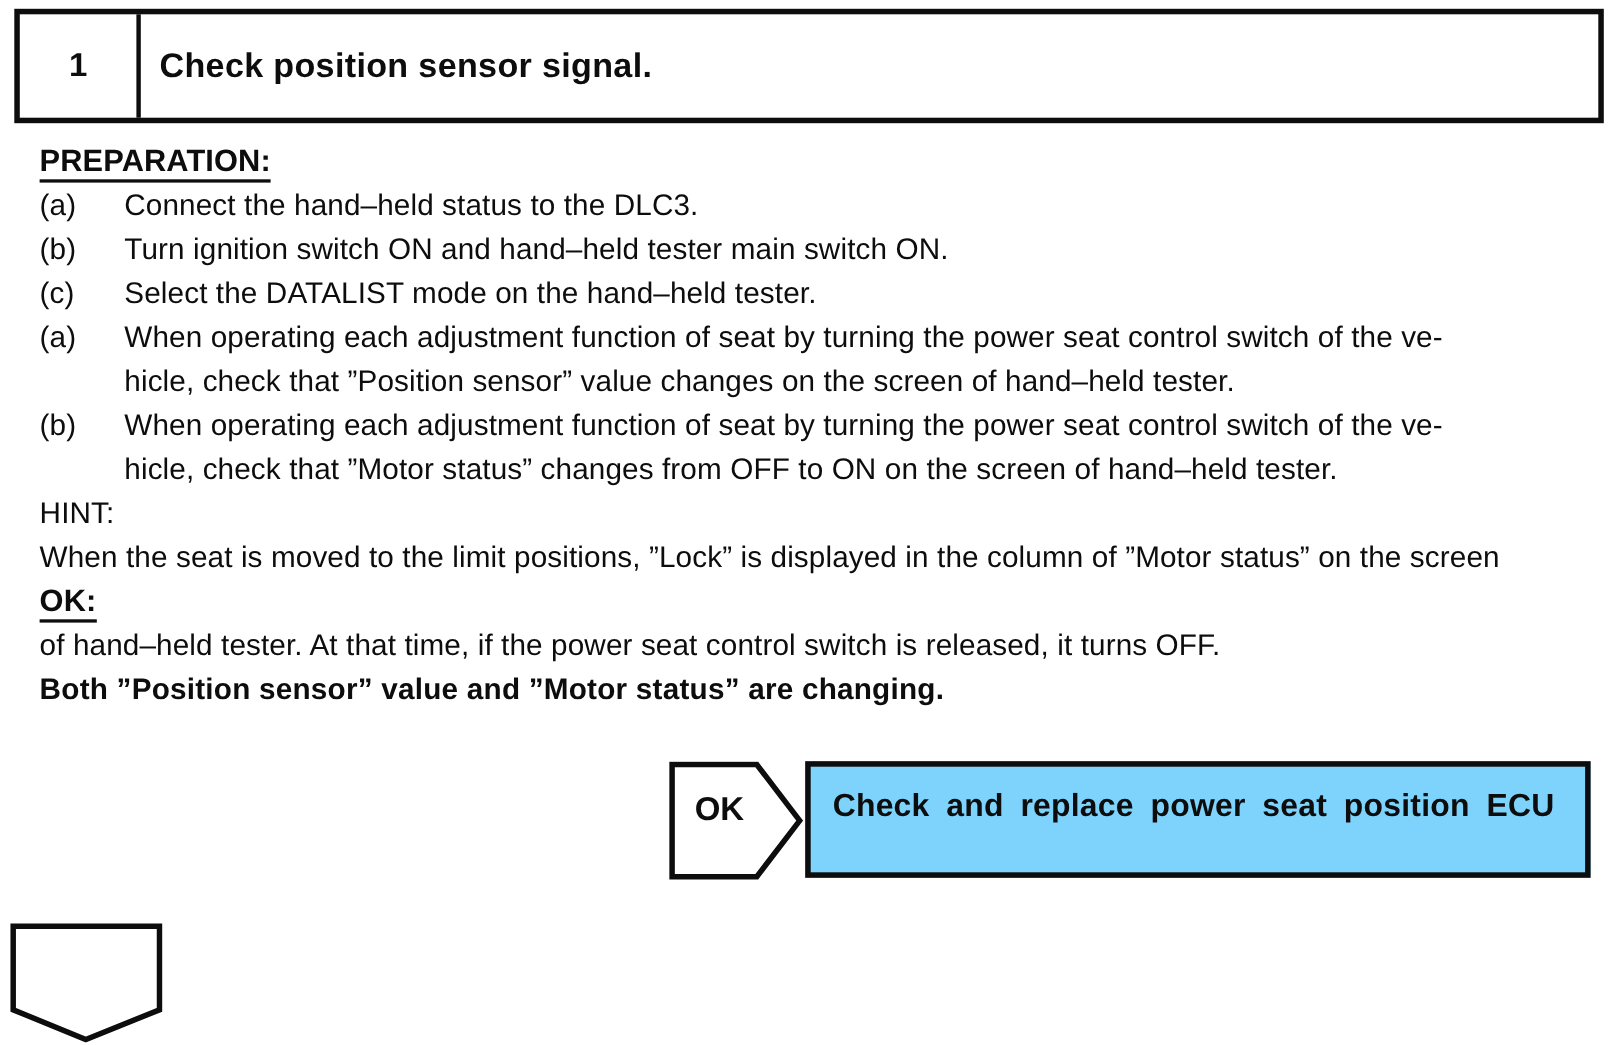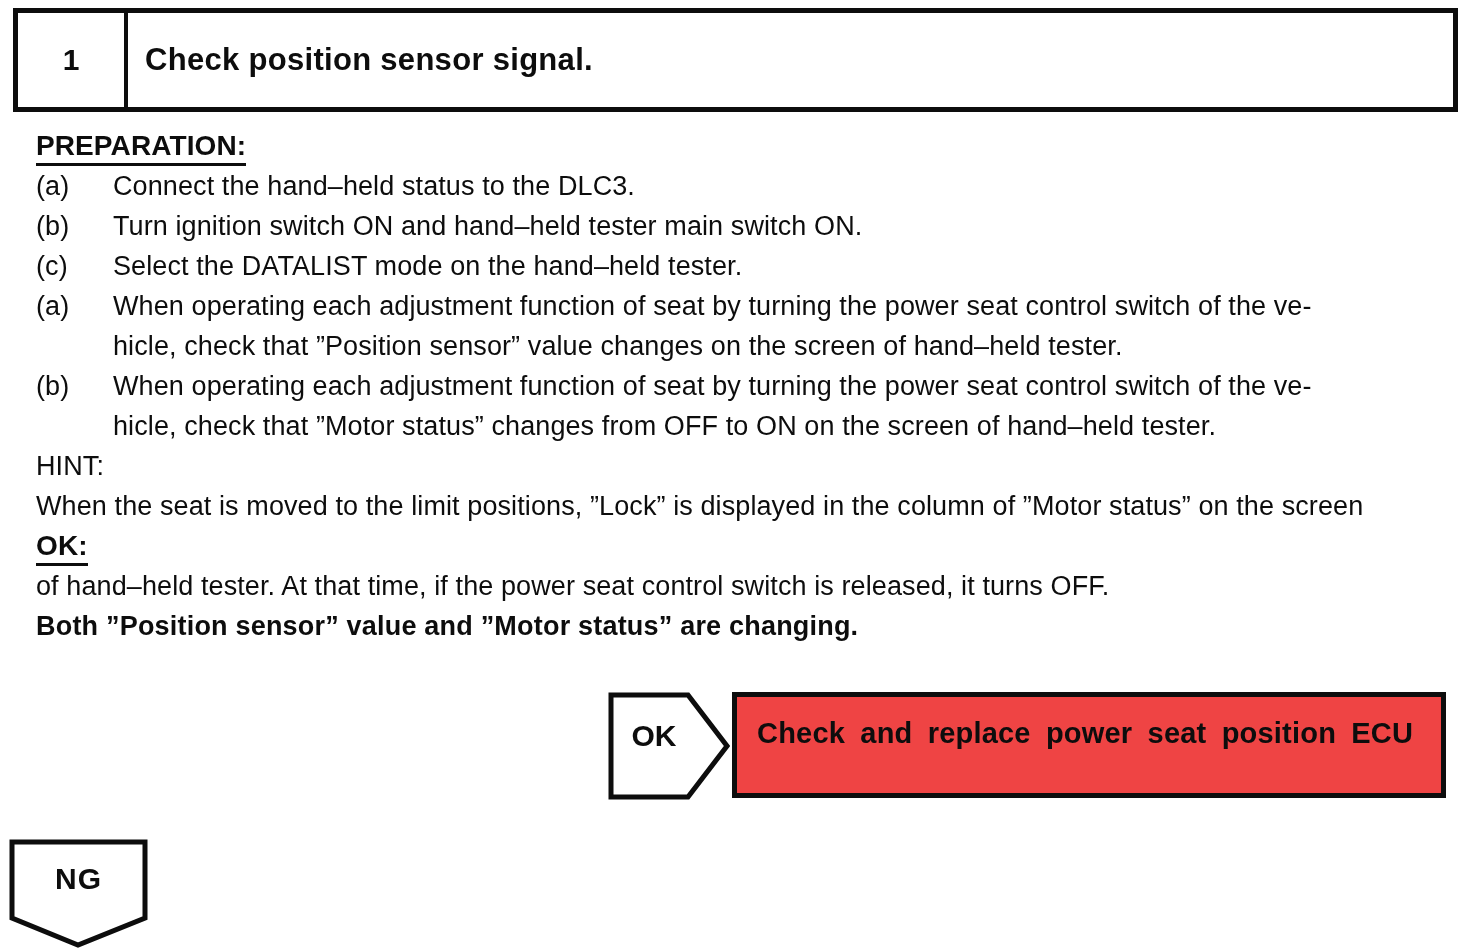--- a/index.html
+++ b/index.html
@@ -56,21 +56,21 @@
   .tag-label {
     position:absolute; font-weight:bold; font-size:30px; color:#0d0d0d;
   }
   .flow-ok-tag .tag-label {
     left:0; top:0; width:92px; height:88px;
     display:flex; align-items:center; justify-content:center;
   }
   .action-box {
     position:absolute; left:732px; top:692px;
     width:714px; height:106px;
-    border:5px solid #0d0d0d; background:#ef4444;
+    border:5px solid #0d0d0d; background:#7dd3fc;
     padding:20px 0 0 20px;
     font-weight:bold; font-size:29px;
     word-spacing:7px; letter-spacing:0.2px;
     white-space:nowrap;
   }
   .flow-ng-tag {
     position:absolute; left:9px; top:839px; width:139px; height:109px;
   }
   .flow-ng-tag .tag-label {
     left:0; top:0; width:139px; height:80px;
@@ -128,14 +128,13 @@
   </svg>
   <div class="tag-label">OK</div>
 </div>
 
 <div class="action-box">Check and replace power seat position ECU</div>
 
 <div class="flow-ng-tag">
   <svg width="139" height="109" viewBox="0 0 139 109">
     <polygon points="3,3 136,3 136,79 69,106 3,79" fill="#ffffff" stroke="#0d0d0d" stroke-width="5"></polygon>
   </svg>
-  <div class="tag-label">NG</div>
 </div>
 
 </body></html>

